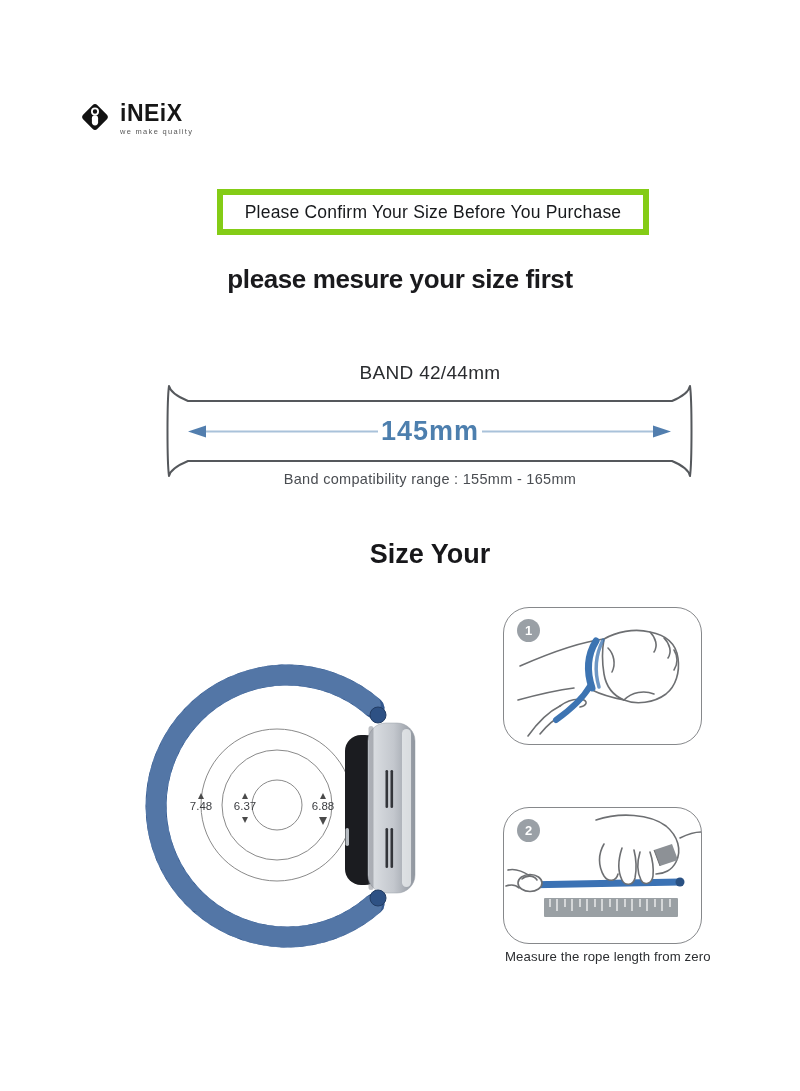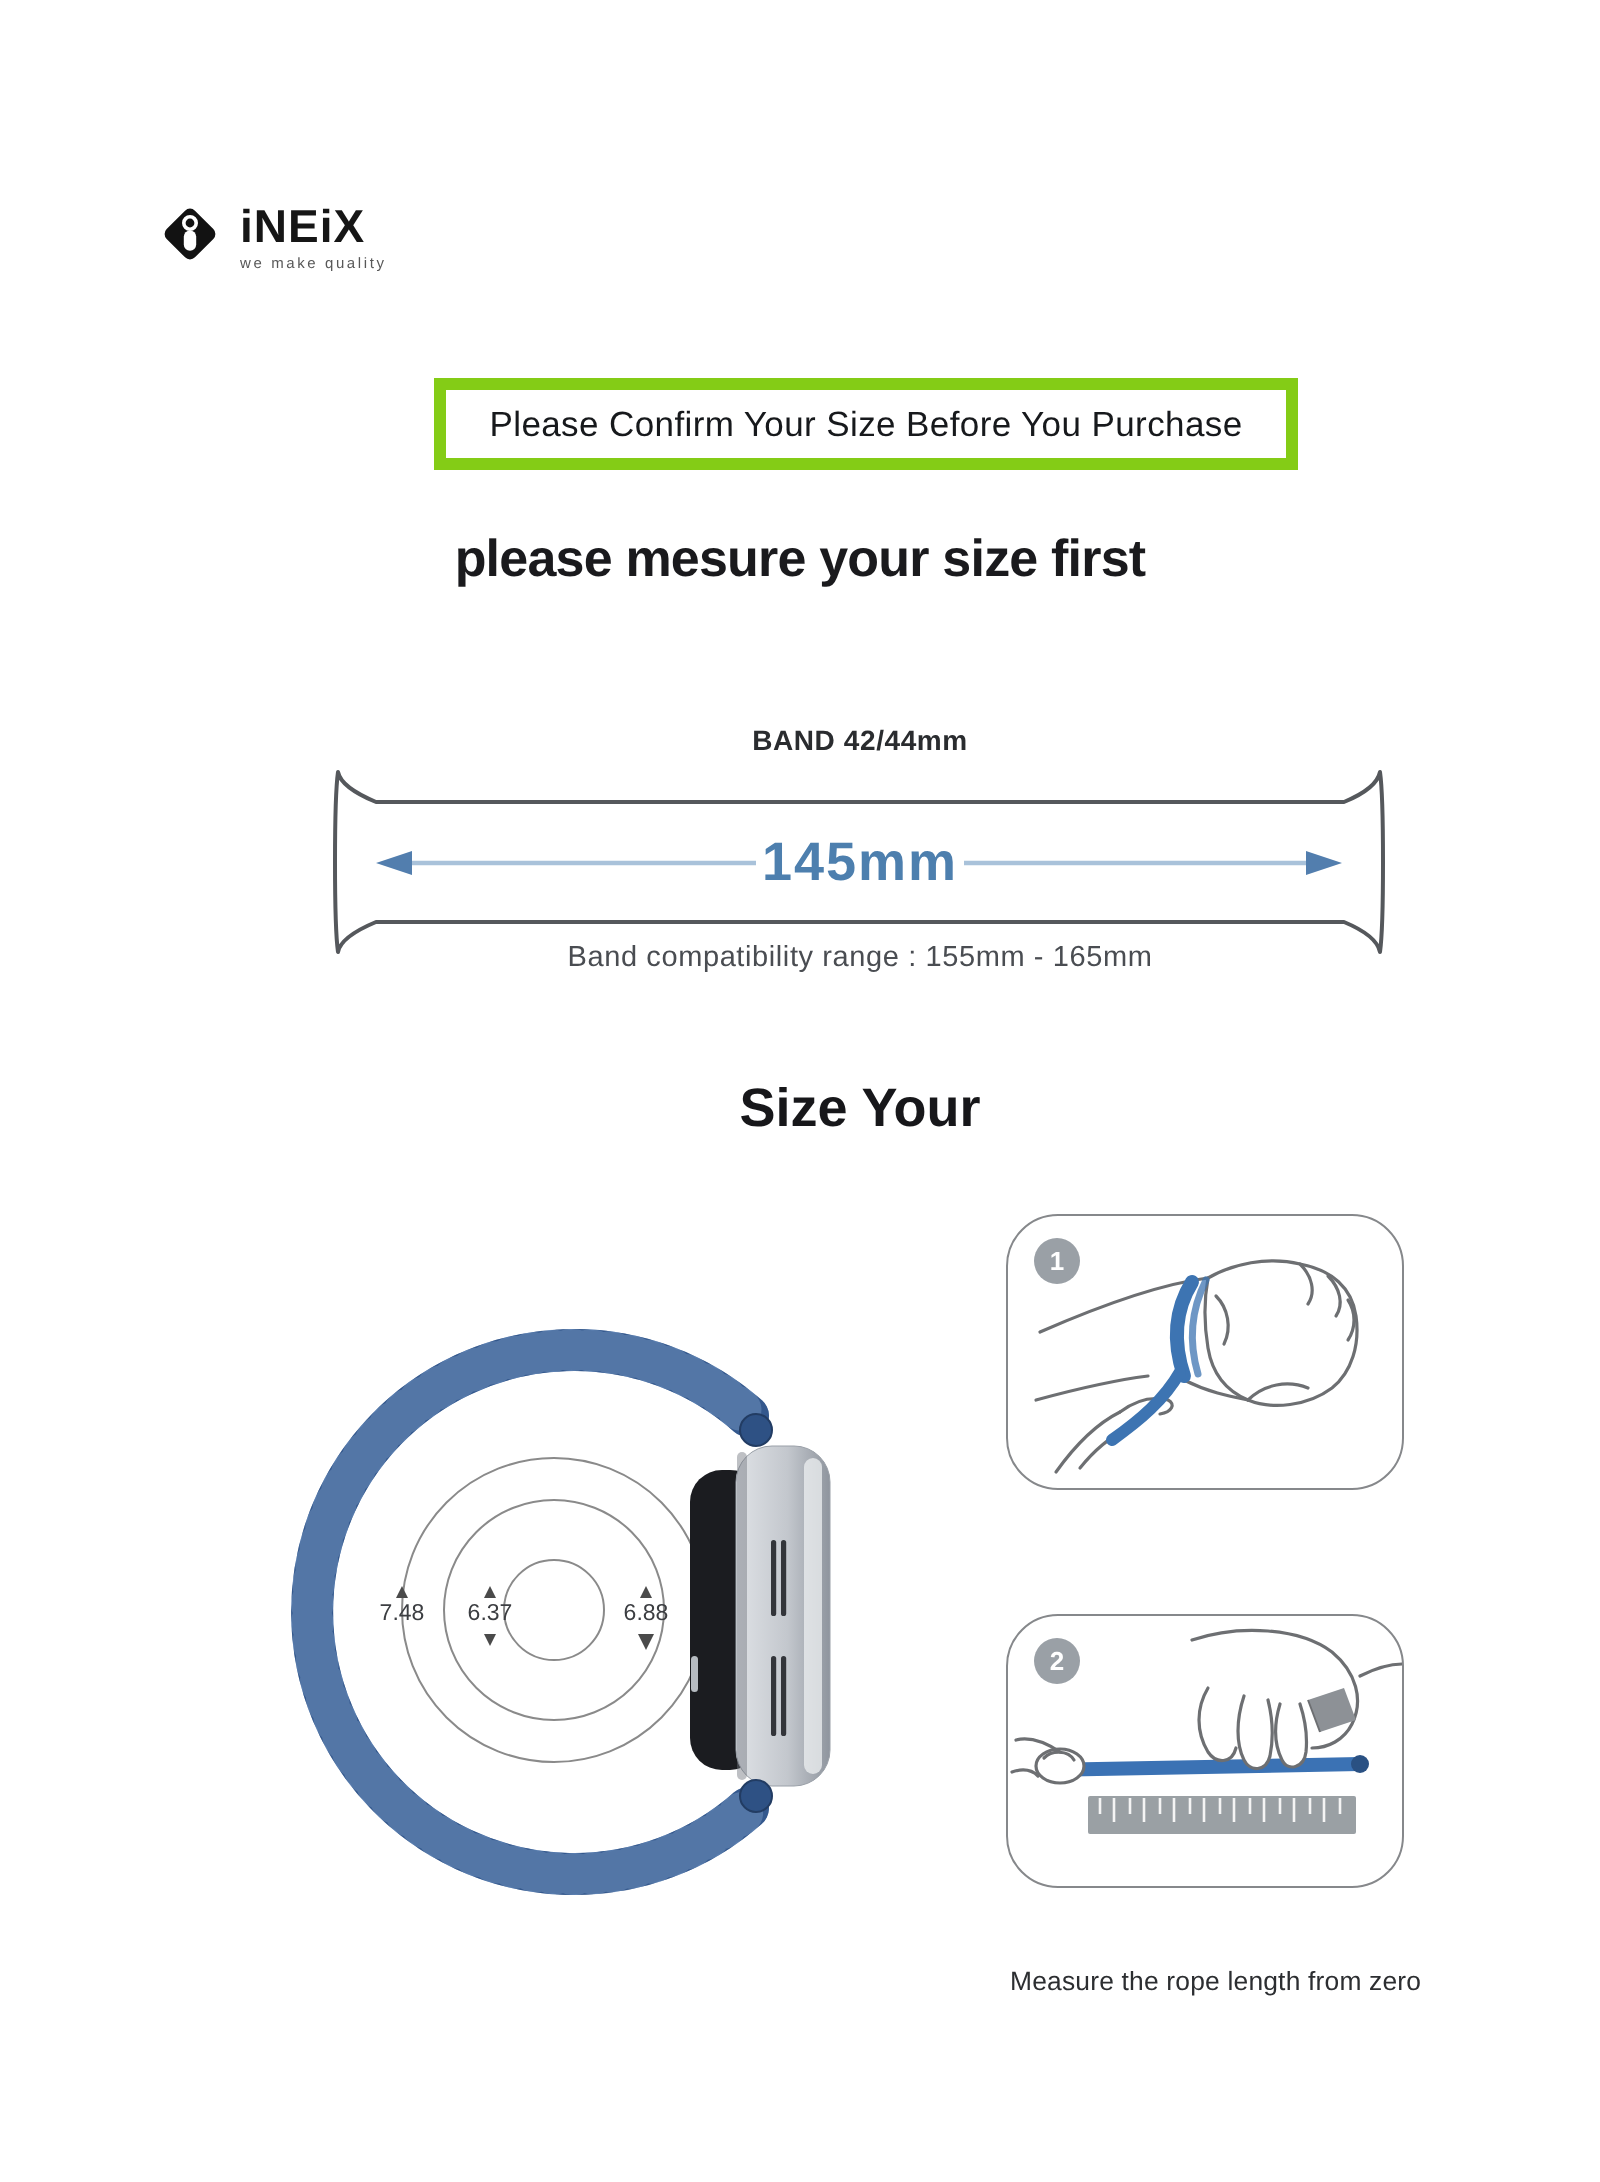--- a/index.html
+++ b/index.html
@@ -16,42 +16,42 @@
   
   .notice{left:217px;top:189px;width:420px;height:34px;border:6px solid #84cc16;background:#fff;
           display:flex;align-items:center;justify-content:center;font-size:17.5px;color:#17191c;
           letter-spacing:.2px;font-weight:500;}
 
   
   .headline{left:0;top:263px;width:800px;text-align:center;font-weight:700;color:#1a1a1d;
             font-size:26px;letter-spacing:-.4px;line-height:33px;}
 
   
-  .band-title{left:60px;top:362px;width:740px;text-align:center;font-size:14px;font-weight:700;
+  .band-title{left:60px;top:362px;width:740px;text-align:center;font-size:19px;font-weight:400;
               color:#2a2c2f;letter-spacing:.3px;}
   .band-svg{left:166px;top:384px;}
   .band-compat{left:60px;top:471px;width:740px;text-align:center;font-size:14.5px;color:#4a4d52;
                letter-spacing:.3px;}
 
   
   .size-chart-title{left:60px;top:539px;width:740px;text-align:center;font-size:27px;
                     font-weight:700;color:#17171a;}
   .loop-svg{left:138px;top:642px;}
 
   
   .step-panel{width:197px;border:1.6px solid #86888b;border-radius:26px;background:#fff;}
   .panel-1{left:503px;top:607px;height:136px;}
   .panel-2{left:503px;top:807px;height:135px;}
   .badge{position:absolute;left:13px;top:11px;width:23px;height:23px;border-radius:50%;
          background:#9aa0a6;color:#fff;font-size:13px;font-weight:700;display:flex;
          align-items:center;justify-content:center;}
   .panel-art{position:absolute;left:0;top:0;}
   .caption{font-size:13.2px;color:#2c2e31;line-height:17.5px;letter-spacing:.1px;}
   .caption-1{left:514px;top:750px;width:220px;}
-  .caption-2{left:505px;top:948px;width:240px;margin-top:34px;}
+  .caption-2{left:505px;top:948px;width:240px;}
 </style>
 </head>
 <body>
 
 <div class="page">
 
   <div class="abs logo">
     <svg width="34" height="34" viewBox="0 0 34 34">
       <rect x="7" y="7" width="20" height="20" rx="3.5" transform="rotate(45 17 17)" fill="#121212"></rect>
       <circle cx="17" cy="11.5" r="3.1" fill="none" stroke="#ffffff" stroke-width="1.8"></circle>

